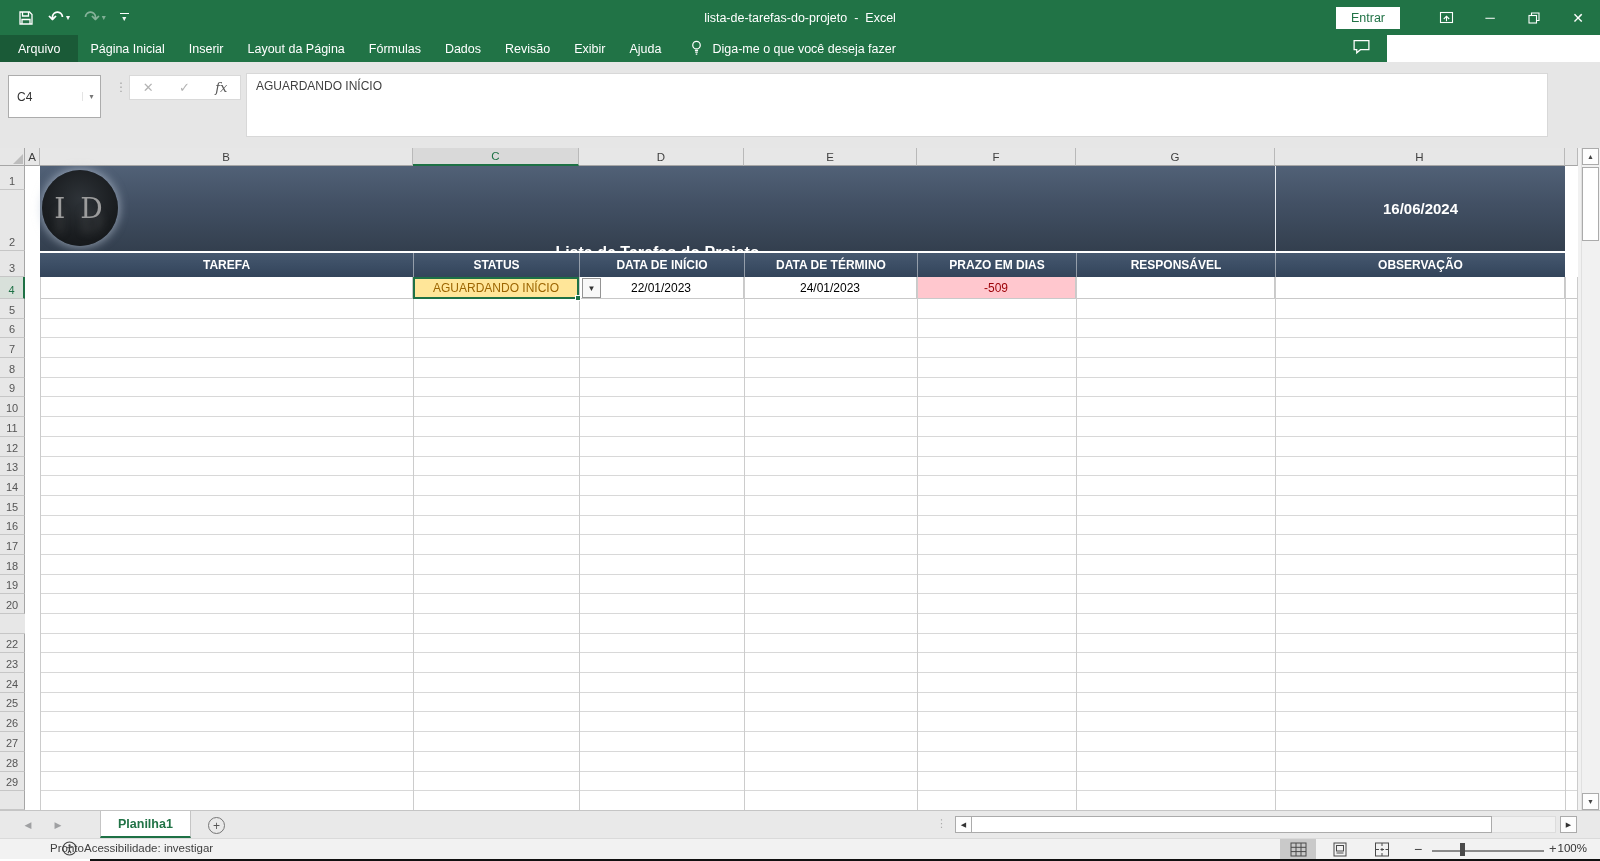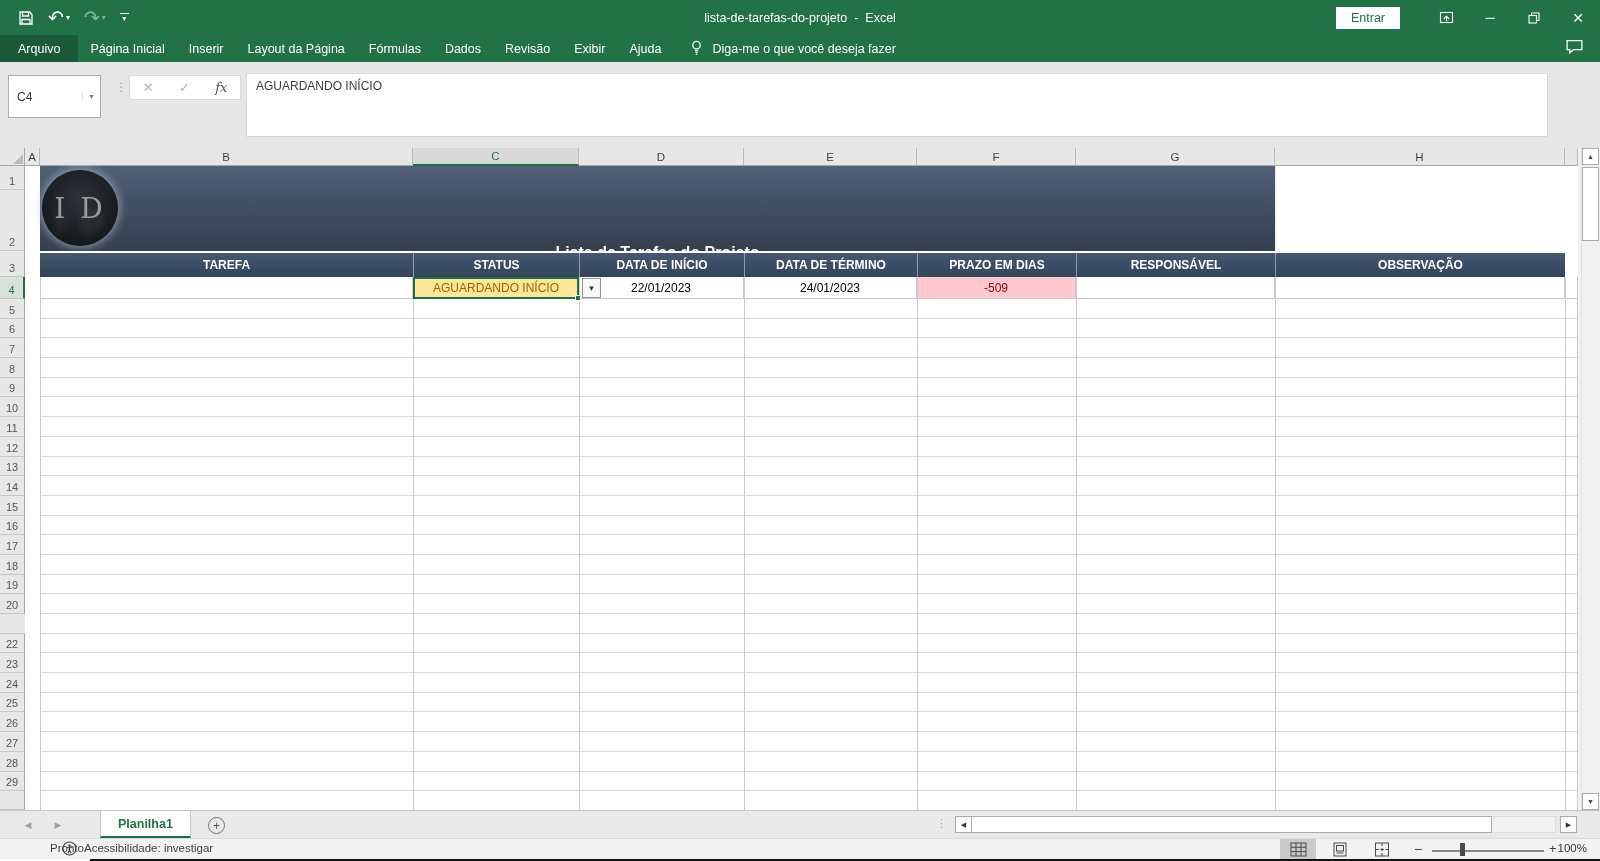--- a/index.html
+++ b/index.html
@@ -19,21 +19,21 @@
   .qat-custom .bar{width:9px;border-top:1.5px solid #fff;margin-bottom:1px;}
   .window-title{position:absolute;left:50%;top:0;height:35px;transform:translateX(-50%);
                 display:flex;align-items:center;font-size:12.5px;color:#fff;white-space:pre;}
   .win-right{position:absolute;right:0;top:0;height:35px;display:flex;align-items:center;gap:0;}
   .signin-btn{background:#fff;color:#217346;font-size:12.5px;padding:4px 15px;border:none;
               margin-right:24px;cursor:default;}
   .win-icon{width:44px;height:35px;display:flex;align-items:center;justify-content:center;color:#fff;}
   .win-min{font-size:13px;} .win-close{font-size:14px;}
 
   
-  .ribbon{position:absolute;left:0;top:35px;width:1600px;height:27px;
+  .ribbon{position:absolute;left:0;top:35px;width:1387px;height:27px;
           background:var(--excel-green,#217346);display:flex;align-items:stretch;}
   .ribbon-tab{color:#fff;font-size:12.5px;padding:0 12px;display:flex;align-items:center;}
   .ribbon-tab.active{background:#1A5A37;padding:0 18px;}
   .tellme{display:flex;align-items:center;gap:8px;color:#ffffff;font-size:12.5px;margin-left:16px;}
   .chat-icon{position:absolute;right:16px;top:3px;}
 
   
   .formula-area{position:absolute;left:0;top:62px;width:1600px;height:86px;background:#E6E6E6;}
   .name-box{position:absolute;left:8px;top:13px;width:93px;height:43px;background:#fff;
             border:1px solid #ACACAC;display:flex;align-items:center;font-size:12px;color:#333;}
@@ -285,20 +285,23 @@
     <div class="vs-btn vs-up">▲</div>
     <div class="vs-thumb"></div>
     <div class="vs-btn vs-down">▼</div>
   </div>
 
   <div id="sheet">
     <div class="banner banner-left">
       <div class="banner-title">Lista de Tarefas do Projeto</div>
     </div>
     <div class="banner-sep"></div>
+    <div class="banner banner-right">
+      <div class="banner-date">16/06/2024</div>
+    </div>
     <div class="logo">I D</div>
 
     <div id="band-cells">
         <div class="band-cell band-first" style="left: 15px; width: 373px;">TAREFA</div>
         <div class="band-cell" style="left: 388px; width: 166px;">STATUS</div>
         <div class="band-cell" style="left: 554px; width: 165px;">DATA DE INÍCIO</div>
         <div class="band-cell" style="left: 719px; width: 173px;">DATA DE TÉRMINO</div>
         <div class="band-cell" style="left: 892px; width: 159px;">PRAZO EM DIAS</div>
         <div class="band-cell" style="left: 1051px; width: 199px;">RESPONSÁVEL</div>
         <div class="band-cell" style="left: 1250px; width: 290px;">OBSERVAÇÃO</div>

